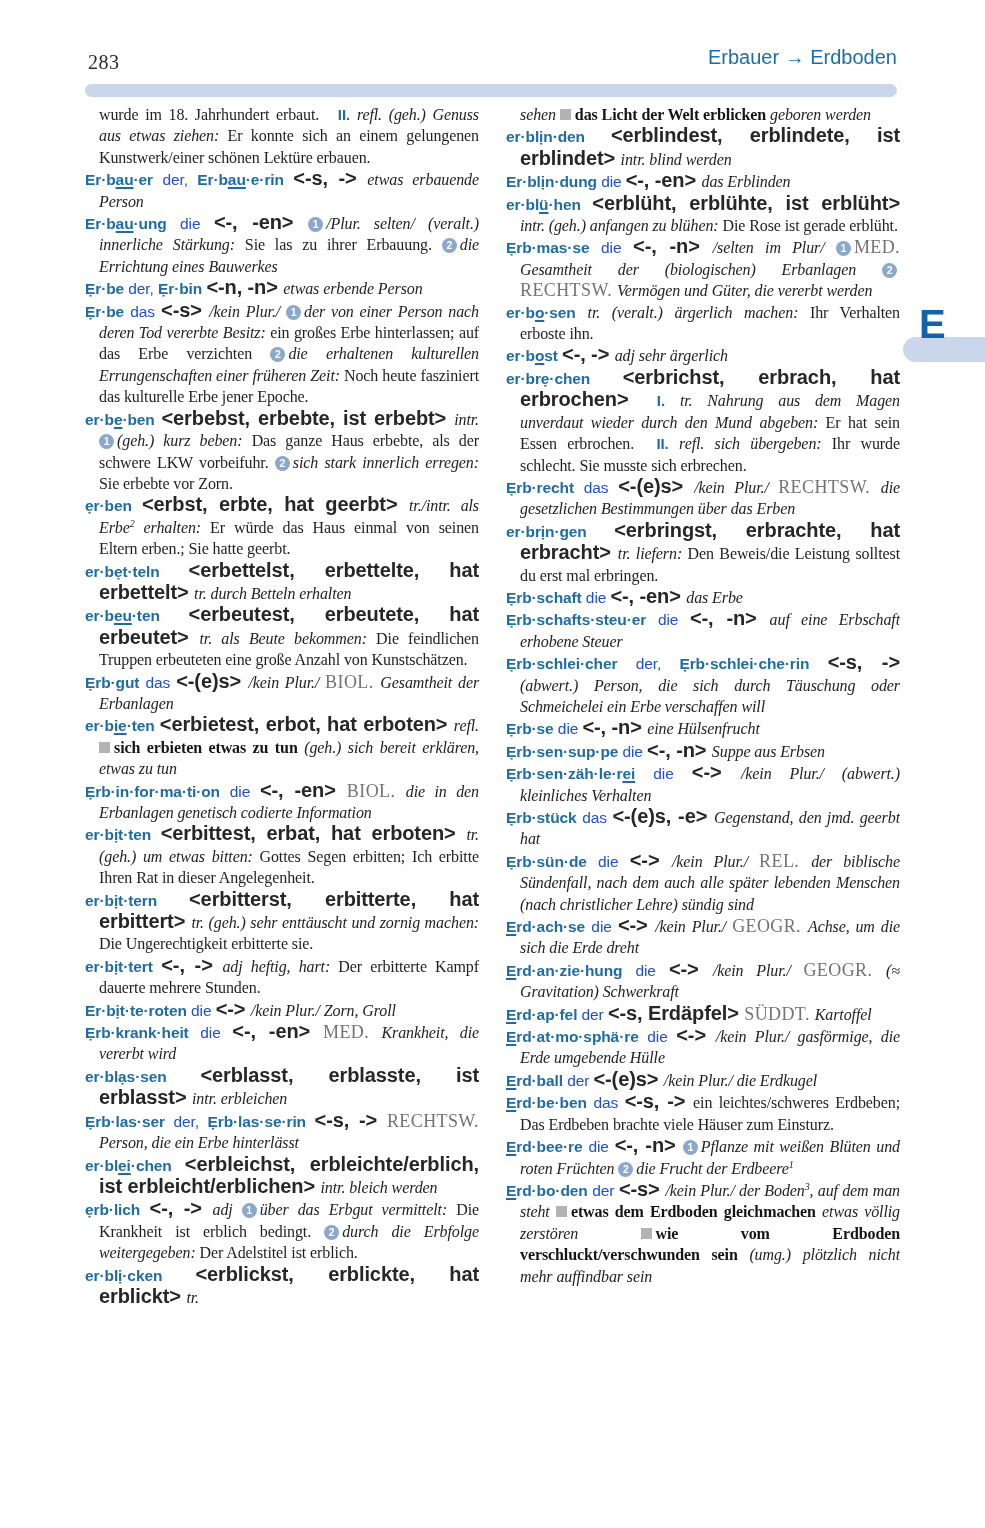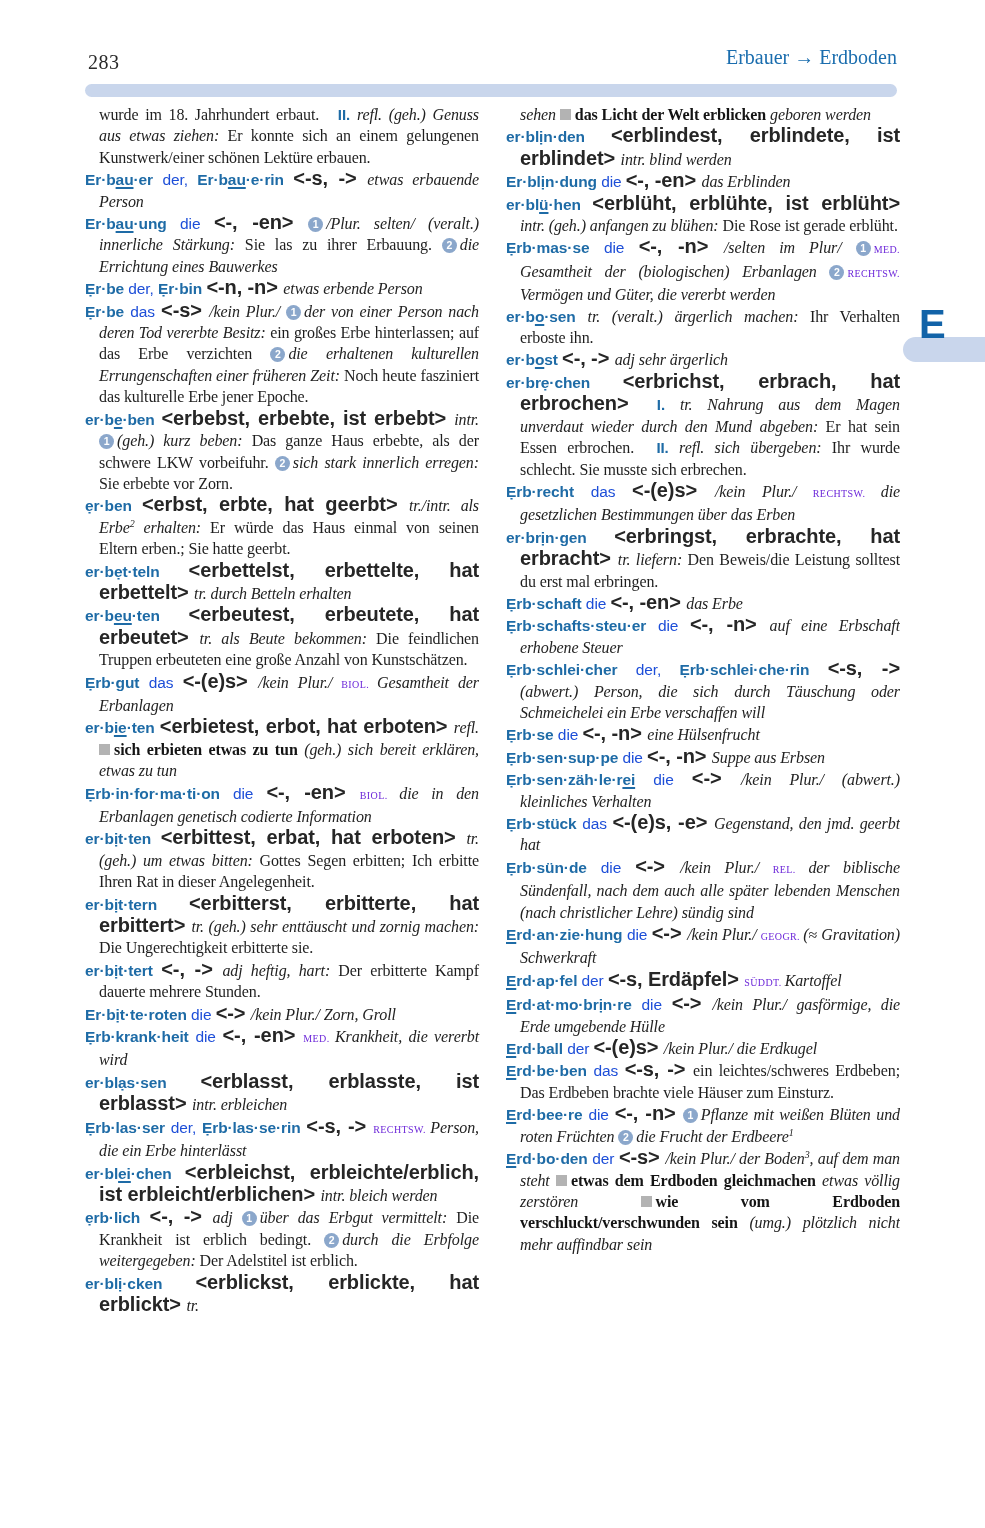--- a/index.html
+++ b/index.html
@@ -9,21 +9,21 @@
     font-family:"Liberation Serif","DejaVu Serif",serif;
     color:#1e1e1e;
   }
   .page-header{position:absolute;top:46px;left:88px;right:88px;height:26px;}
   .page-number{
     position:absolute;left:0;top:5px;font-size:20px;color:#2a2a2a;
     font-family:"Liberation Serif","DejaVu Serif",serif;letter-spacing:.5px;
   }
   .guide-words{
     position:absolute;right:0;top:0;font-size:20px;color:#1a6dae;
-    font-family:Liberation Serif, serif;
+    font-family:Liberation Sans, sans-serif;
   }
   .divider-bar{
     position:absolute;top:84px;left:85px;width:812px;height:13px;
     background:#c9d6ec;border-radius:7px;
   }
   .columns{
     position:absolute;top:104px;left:85px;width:815px;bottom:30px;
     display:flex;gap:27px;overflow:hidden;
   }
   .col{width:394px;text-align:justify;font-size:16px;line-height:21.4px;letter-spacing:-0.1px;}
@@ -32,21 +32,21 @@
   .cont{text-indent:0;padding-left:14px;}
 
   
   .hw{font-family:"Liberation Sans","DejaVu Sans",sans-serif;font-weight:bold;color:#1e6ba6;font-size:15.5px;}
   .hw.u{text-decoration:underline;text-decoration-thickness:1.5px;text-underline-offset:2px;}
   .art{font-family:"Liberation Sans","DejaVu Sans",sans-serif;color:#1d4ed8;font-size:15.5px;}
   .gram{font-family:"Liberation Sans","DejaVu Sans",sans-serif;font-weight:bold;color:#262626;font-size:20px;}
   .def{font-style:italic;color:#222;}
   .ex{color:#1e1e1e;margin-top:36px;}
   .rn{font-family:"Liberation Sans","DejaVu Sans",sans-serif;font-weight:bold;color:#1e6ba6;font-size:15px;margin-left:12px;}
-  .lbl{font-size:10px;color:#6d28d9;letter-spacing:.4px;}
+  .lbl{font-size:18px;color:#737373;letter-spacing:.4px;}
   .idiom{font-weight:bold;color:#141414;}
   .sup{font-size:10px;vertical-align:super;font-style:italic;line-height:0;}
   .num{
     display:inline-block;text-indent:0;width:15px;height:15px;border-radius:50%;
     background:#8ba7cb;color:#ffffff;font-size:10.5px;line-height:15px;text-align:center;
     font-family:"Liberation Sans","DejaVu Sans",sans-serif;font-weight:bold;
     vertical-align:1px;margin-right:3px;
   }
   .sq{
     display:inline-block;text-indent:0;width:11px;height:11px;background:#b3b3b3;
@@ -109,23 +109,24 @@
       <p class="para entry"><span class="hw">Ẹrb·recht </span><span class="art">das </span><span class="gram">&lt;-(e)s&gt; </span><span class="def">/kein Plur./ </span><span class="lbl">RECHTSW. </span><span class="def">die gesetzlichen Bestimmungen über das Erben</span></p>
       <p class="para entry"><span class="hw">er·brịn·gen </span><span class="gram">&lt;erbringst, erbrachte, hat erbracht&gt; </span><span class="def">tr. liefern: </span><span class="ex">Den Beweis/die Leistung solltest du erst mal erbringen.</span></p>
       <p class="para entry"><span class="hw">Ẹrb·schaft </span><span class="art">die </span><span class="gram">&lt;-, -en&gt; </span><span class="def">das Erbe</span></p>
       <p class="para entry"><span class="hw">Ẹrb·schafts·steu·er </span><span class="art">die </span><span class="gram">&lt;-, -n&gt; </span><span class="def">auf eine Erbschaft erhobene Steuer</span></p>
       <p class="para entry"><span class="hw">Ẹrb·schlei·cher </span><span class="art">der, </span><span class="hw">Ẹrb·schlei·che·rin </span><span class="gram">&lt;-s, -&gt; </span><span class="def">(abwert.) Person, die sich durch Täuschung oder Schmeichelei ein Erbe verschaffen will</span></p>
       <p class="para entry"><span class="hw">Ẹrb·se </span><span class="art">die </span><span class="gram">&lt;-, -n&gt; </span><span class="def">eine Hülsenfrucht</span></p>
       <p class="para entry"><span class="hw">Ẹrb·sen·sup·pe </span><span class="art">die </span><span class="gram">&lt;-, -n&gt; </span><span class="def">Suppe aus Erbsen</span></p>
       <p class="para entry"><span class="hw">Ẹrb·sen·zäh·le·r</span><span class="hw u">ei</span><span class="art"> die </span><span class="gram">&lt;-&gt; </span><span class="def">/kein Plur./ (abwert.) kleinliches Verhalten</span></p>
       <p class="para entry"><span class="hw">Ẹrb·stück </span><span class="art">das </span><span class="gram">&lt;-(e)s, -e&gt; </span><span class="def">Gegenstand, den jmd. geerbt hat</span></p>
       <p class="para entry"><span class="hw">Ẹrb·sün·de </span><span class="art">die </span><span class="gram">&lt;-&gt; </span><span class="def">/kein Plur./ </span><span class="lbl">REL. </span><span class="def">der biblische Sündenfall, nach dem auch alle später lebenden Menschen (nach christlicher Lehre) sündig sind</span></p>
+      <p class="para entry"><span class="hw u">E</span><span class="hw">rd·ach·se </span><span class="art">die </span><span class="gram">&lt;-&gt; </span><span class="def">/kein Plur./ </span><span class="lbl">GEOGR. </span><span class="def">Achse, um die sich die Erde dreht</span></p>
       <p class="para entry"><span class="hw u">E</span><span class="hw">rd·an·zie·hung </span><span class="art">die </span><span class="gram">&lt;-&gt; </span><span class="def">/kein Plur./ </span><span class="lbl">GEOGR. </span><span class="def">(≈ Gravitation) Schwerkraft</span></p>
       <p class="para entry"><span class="hw u">E</span><span class="hw">rd·ap·fel </span><span class="art">der </span><span class="gram">&lt;-s, Erdäpfel&gt; </span><span class="lbl">SÜDDT. </span><span class="def">Kartoffel</span></p>
-      <p class="para entry"><span class="hw u">E</span><span class="hw">rd·at·mo·brịn·re </span><span class="art">die </span><span class="gram">&lt;-&gt; </span><span class="def">/kein Plur./ gasförmige, die Erde umgebende Hülle</span></p>
+      <p class="para entry"><span class="hw u">E</span><span class="hw">rd·at·mo·sphä·re </span><span class="art">die </span><span class="gram">&lt;-&gt; </span><span class="def">/kein Plur./ gasförmige, die Erde umgebende Hülle</span></p>
       <p class="para entry"><span class="hw u">E</span><span class="hw">rd·ball </span><span class="art">der </span><span class="gram">&lt;-(e)s&gt; </span><span class="def">/kein Plur./ die Erdkugel</span></p>
       <p class="para entry"><span class="hw u">E</span><span class="hw">rd·be·ben </span><span class="art">das </span><span class="gram">&lt;-s, -&gt; </span><span class="ex">ein leichtes/schweres Erdbeben; Das Erdbeben brachte viele Häuser zum Einsturz.</span></p>
       <p class="para entry"><span class="hw u">E</span><span class="hw">rd·bee·re </span><span class="art">die </span><span class="gram">&lt;-, -n&gt; </span><span class="num">1</span><span class="def">Pflanze mit weißen Blüten und roten Früchten </span><span class="num">2</span><span class="def">die Frucht der Erdbeere</span><span class="sup">1</span></p>
       <p class="para entry"><span class="hw u">E</span><span class="hw">rd·bo·den </span><span class="art">der </span><span class="gram">&lt;-s&gt; </span><span class="def">/kein Plur./ der Boden</span><span class="sup">3</span><span class="def">, auf dem man steht </span><span class="sq"></span><span class="idiom">etwas dem Erdboden gleichmachen </span><span class="def">etwas völlig zerstören </span><span class="sq"></span><span class="idiom">wie vom Erdboden verschluckt/verschwunden sein </span><span class="def">(umg.) plötzlich nicht mehr auffindbar sein</span></p>
     </div>
 </div>
 
 <div class="thumb-tab">
   <div class="thumb-pill"></div>
   <div class="thumb-letter">E</div>

